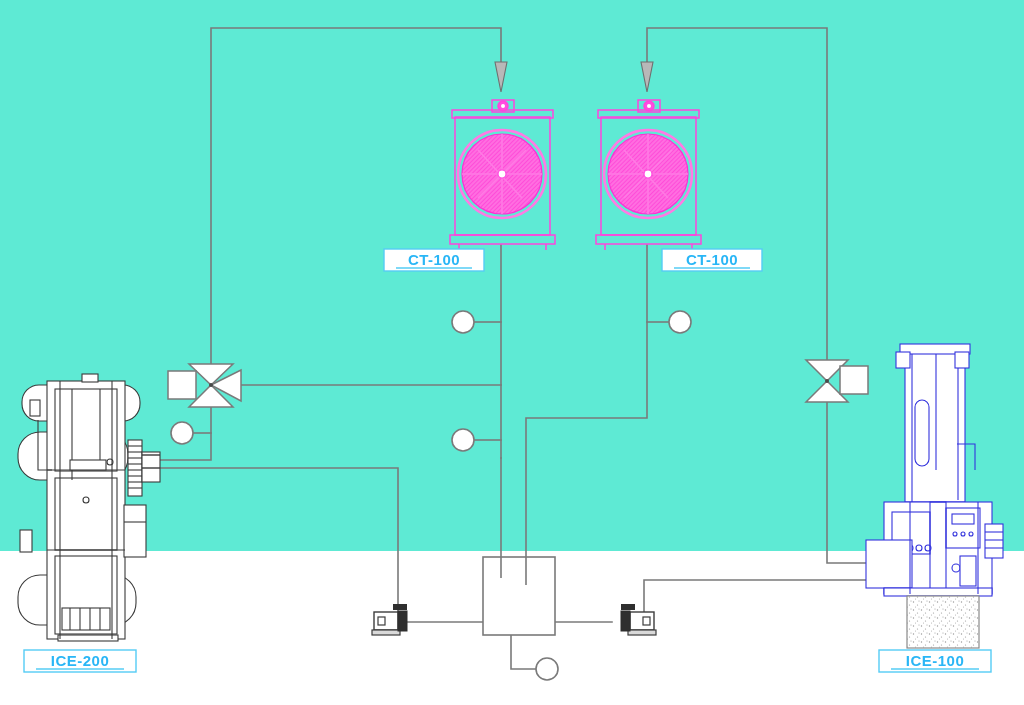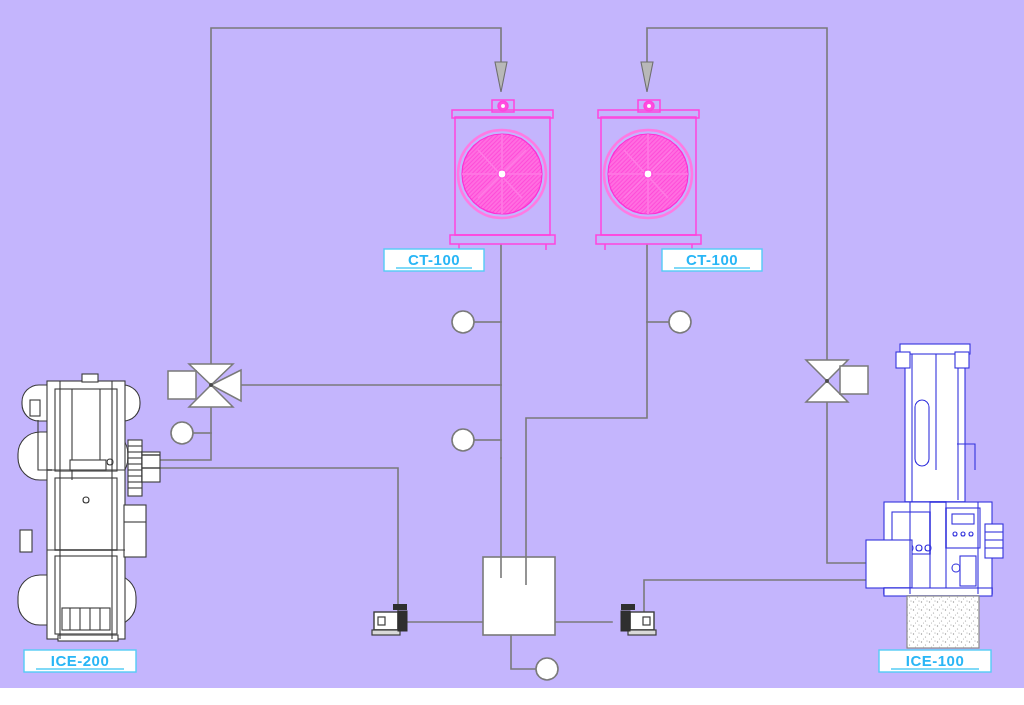--- a/index.html
+++ b/index.html
@@ -2,21 +2,21 @@
 <html><head>
 <meta charset="utf-8">
 <title>P&amp;ID Cooling Schematic</title>
 <style>
   html,body{margin:0;padding:0;background:#ffffff;}
   body{
     width:1024px;height:705px;overflow:hidden;
     font-family:"Liberation Sans", sans-serif;
     -webkit-font-smoothing:antialiased;
   }
-  #canvas{position:relative;width:1024px;height:688px;background:#c4b5fd;}
+  #canvas{position:relative;width:1024px;height:551px;background:#5eead4;}
   #canvas svg{position:absolute;left:0;top:0;}
   .lbl-text{
     font-family:"Liberation Sans", sans-serif;
     font-size:15px;font-weight:bold;fill:#29b6f6;
     letter-spacing:0.5px;
   }
 </style>
 </head>
 <body>
 

